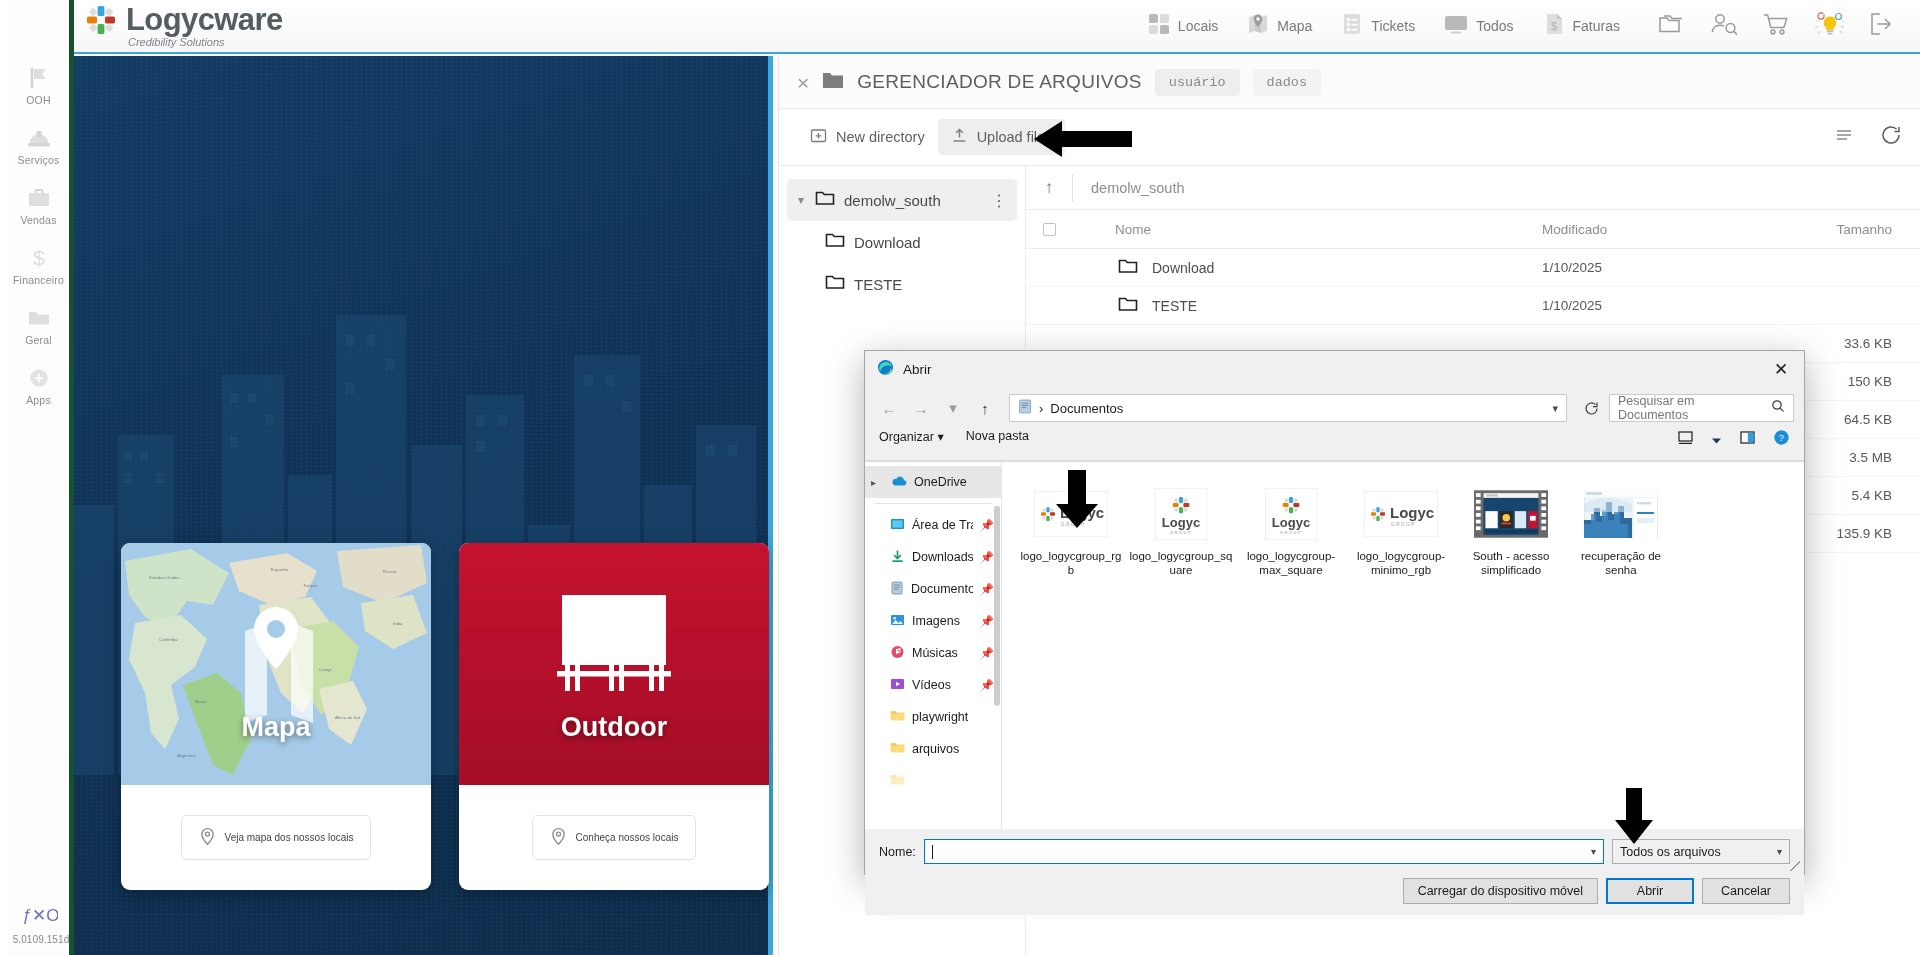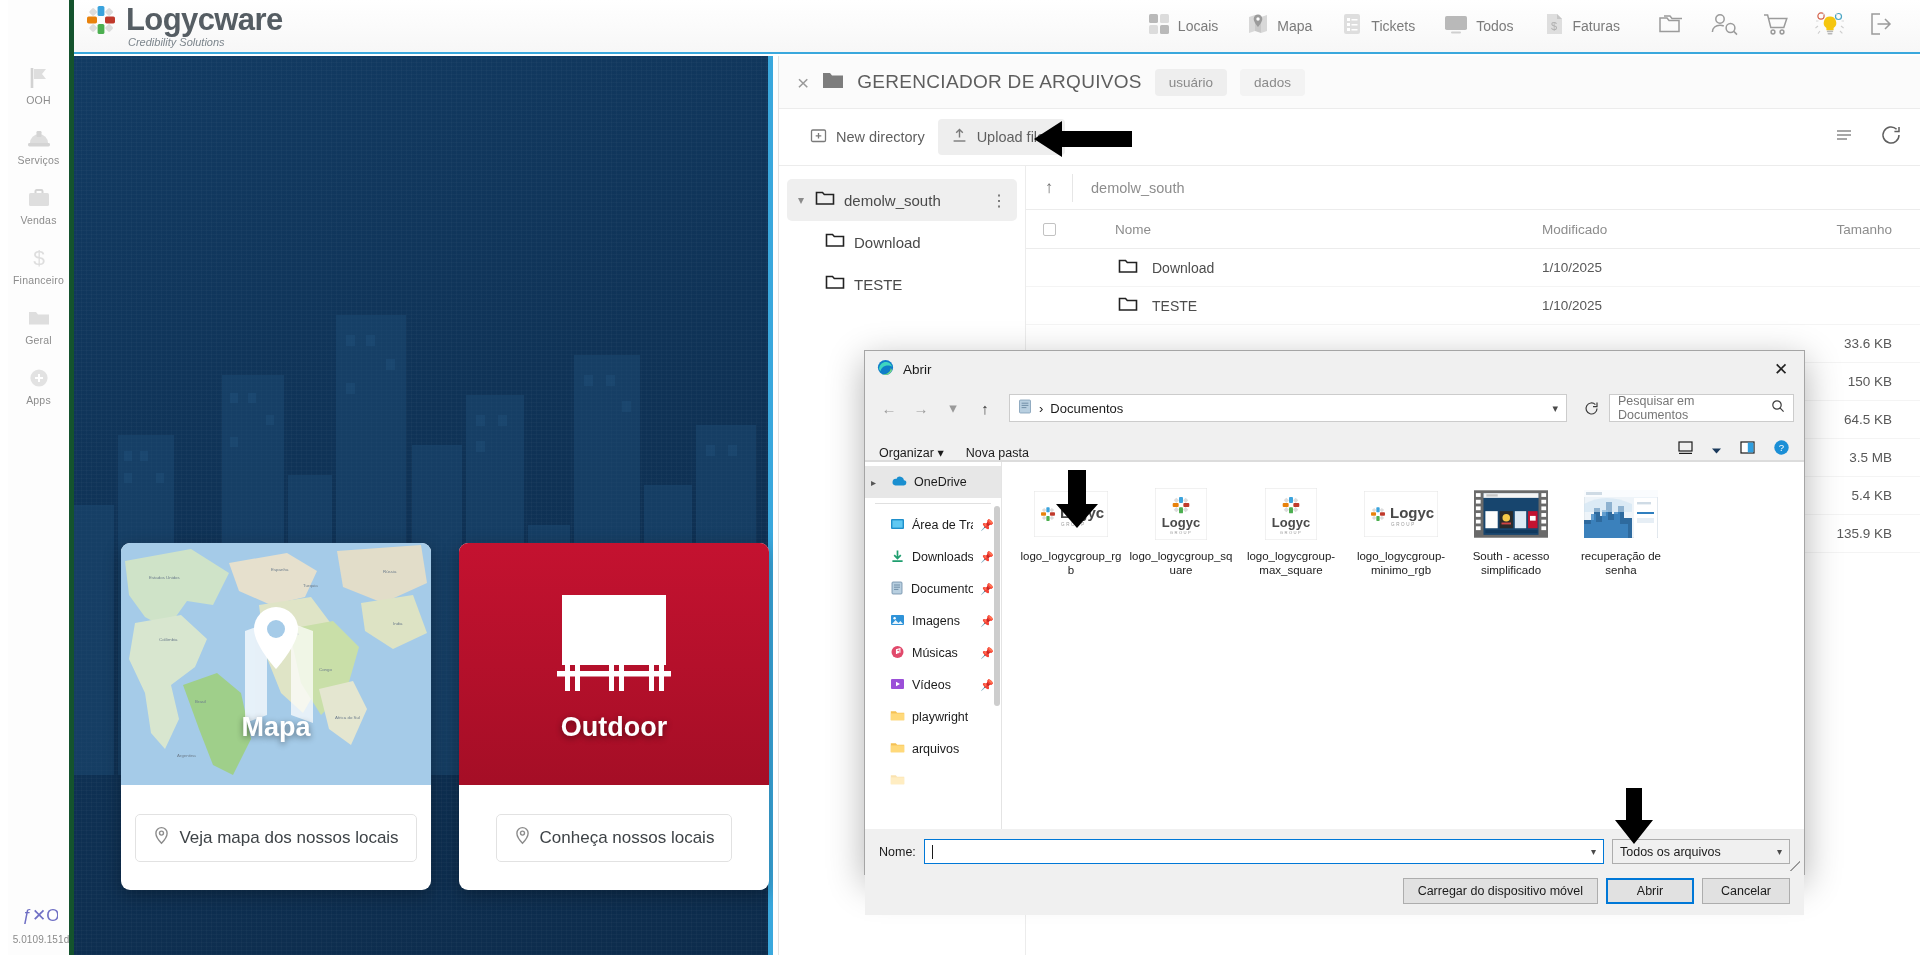--- a/index.html
+++ b/index.html
@@ -78,21 +78,21 @@
   .card {
     width: 310px; background: #fff; border-radius: 9px; overflow: hidden;
     box-shadow: 0 5px 18px rgba(0,0,0,.28);
   }
   .card-img { height: 242px; position: relative; overflow: hidden; }
   .card-cap {
     height: 105px; display: flex; align-items: center; justify-content: center;
   }
   .cap-btn {
     display: flex; align-items: center; gap: 9px; padding: 11px 17px;
-    border: 1px solid #e2e2e2; border-radius: 5px; font-size: 17px; color: #3e4347;
+    border: 1px solid #e2e2e2; border-radius: 5px; font-size: 10px; color: #3e4347;
     background: #fff; cursor: pointer; white-space: nowrap;
   }
   .card-label {
     position: absolute; left: 0; right: 0; bottom: 42px; text-align: center;
     font-size: 27px; font-weight: bold; color: #fff;
     text-shadow: 0 2px 6px rgba(0,0,0,.45);
   }
   .outdoor-img { background: linear-gradient(180deg, #c41230 0%, #a50e26 100%); }
 
   
@@ -101,21 +101,21 @@
     background: #fff; border-left: 1px solid #e3e3e3;
   }
   .fm-head {
     height: 53px; display: flex; align-items: center; gap: 13px; padding: 0 18px;
     border-bottom: 1px solid #ececec; background: #fbfbfb;
   }
   .fm-close { font-size: 21px; color: #9a9a9a; cursor: pointer; line-height: 1; }
   .fm-title { font-size: 19px; color: #5e5e5e; letter-spacing: .3px; }
   .chip {
     font-size: 13.5px; color: #8a8a8a; padding: 6px 14px; border-radius: 4px;
-    background: #eeeeee; cursor: pointer;
+    background: #eeeeee; cursor: pointer; font-family: Liberation Mono, monospace;
   }
   .chip.alt { background: #f3f3f3; }
 
   .fm-toolbar {
     height: 57px; display: flex; align-items: center; padding: 0 18px;
     border-bottom: 1px solid #ececec; position: relative;
   }
   .tb-btn {
     display: flex; align-items: center; gap: 9px; padding: 8px 13px; border-radius: 4px;
     font-size: 14.5px; color: #5f5f5f; cursor: pointer;
@@ -194,21 +194,21 @@
   }
   .addr .atxt { font-size: 13px; color: #1b1b1b; }
   .addr .achev { margin-left: auto; color: #4a4a4a; font-size: 11px; cursor: pointer; }
   .search {
     width: 185px; height: 28px; background: #fff; border: 1px solid #cccccc;
     display: flex; align-items: center; padding: 0 8px; gap: 6px;
   }
   .search .sph { font-size: 12.5px; color: #767676; flex: 1; }
 
   .dlg-cmd {
-    height: 32px; display: flex; align-items: flex-end; gap: 22px; padding: 0 14px;
+    height: 32px; display: flex; align-items: flex-start; gap: 22px; padding: 0 14px;
     border-bottom: 1px solid #dcdcdc;
   }
   .cmd { font-size: 12.5px; color: #1b1b1b; cursor: pointer; }
   .cmd-right { margin-left: auto; display: flex; align-items: center; gap: 17px; }
 
   .dlg-main { display: flex; height: 368px; background: #fff; border-top: 1px solid #dcdcdc; }
   .dlg-side {
     width: 137px; background: #fff; border-right: 1px solid #e4e4e4; position: relative;
     padding-top: 4px; overflow: hidden;
   }

